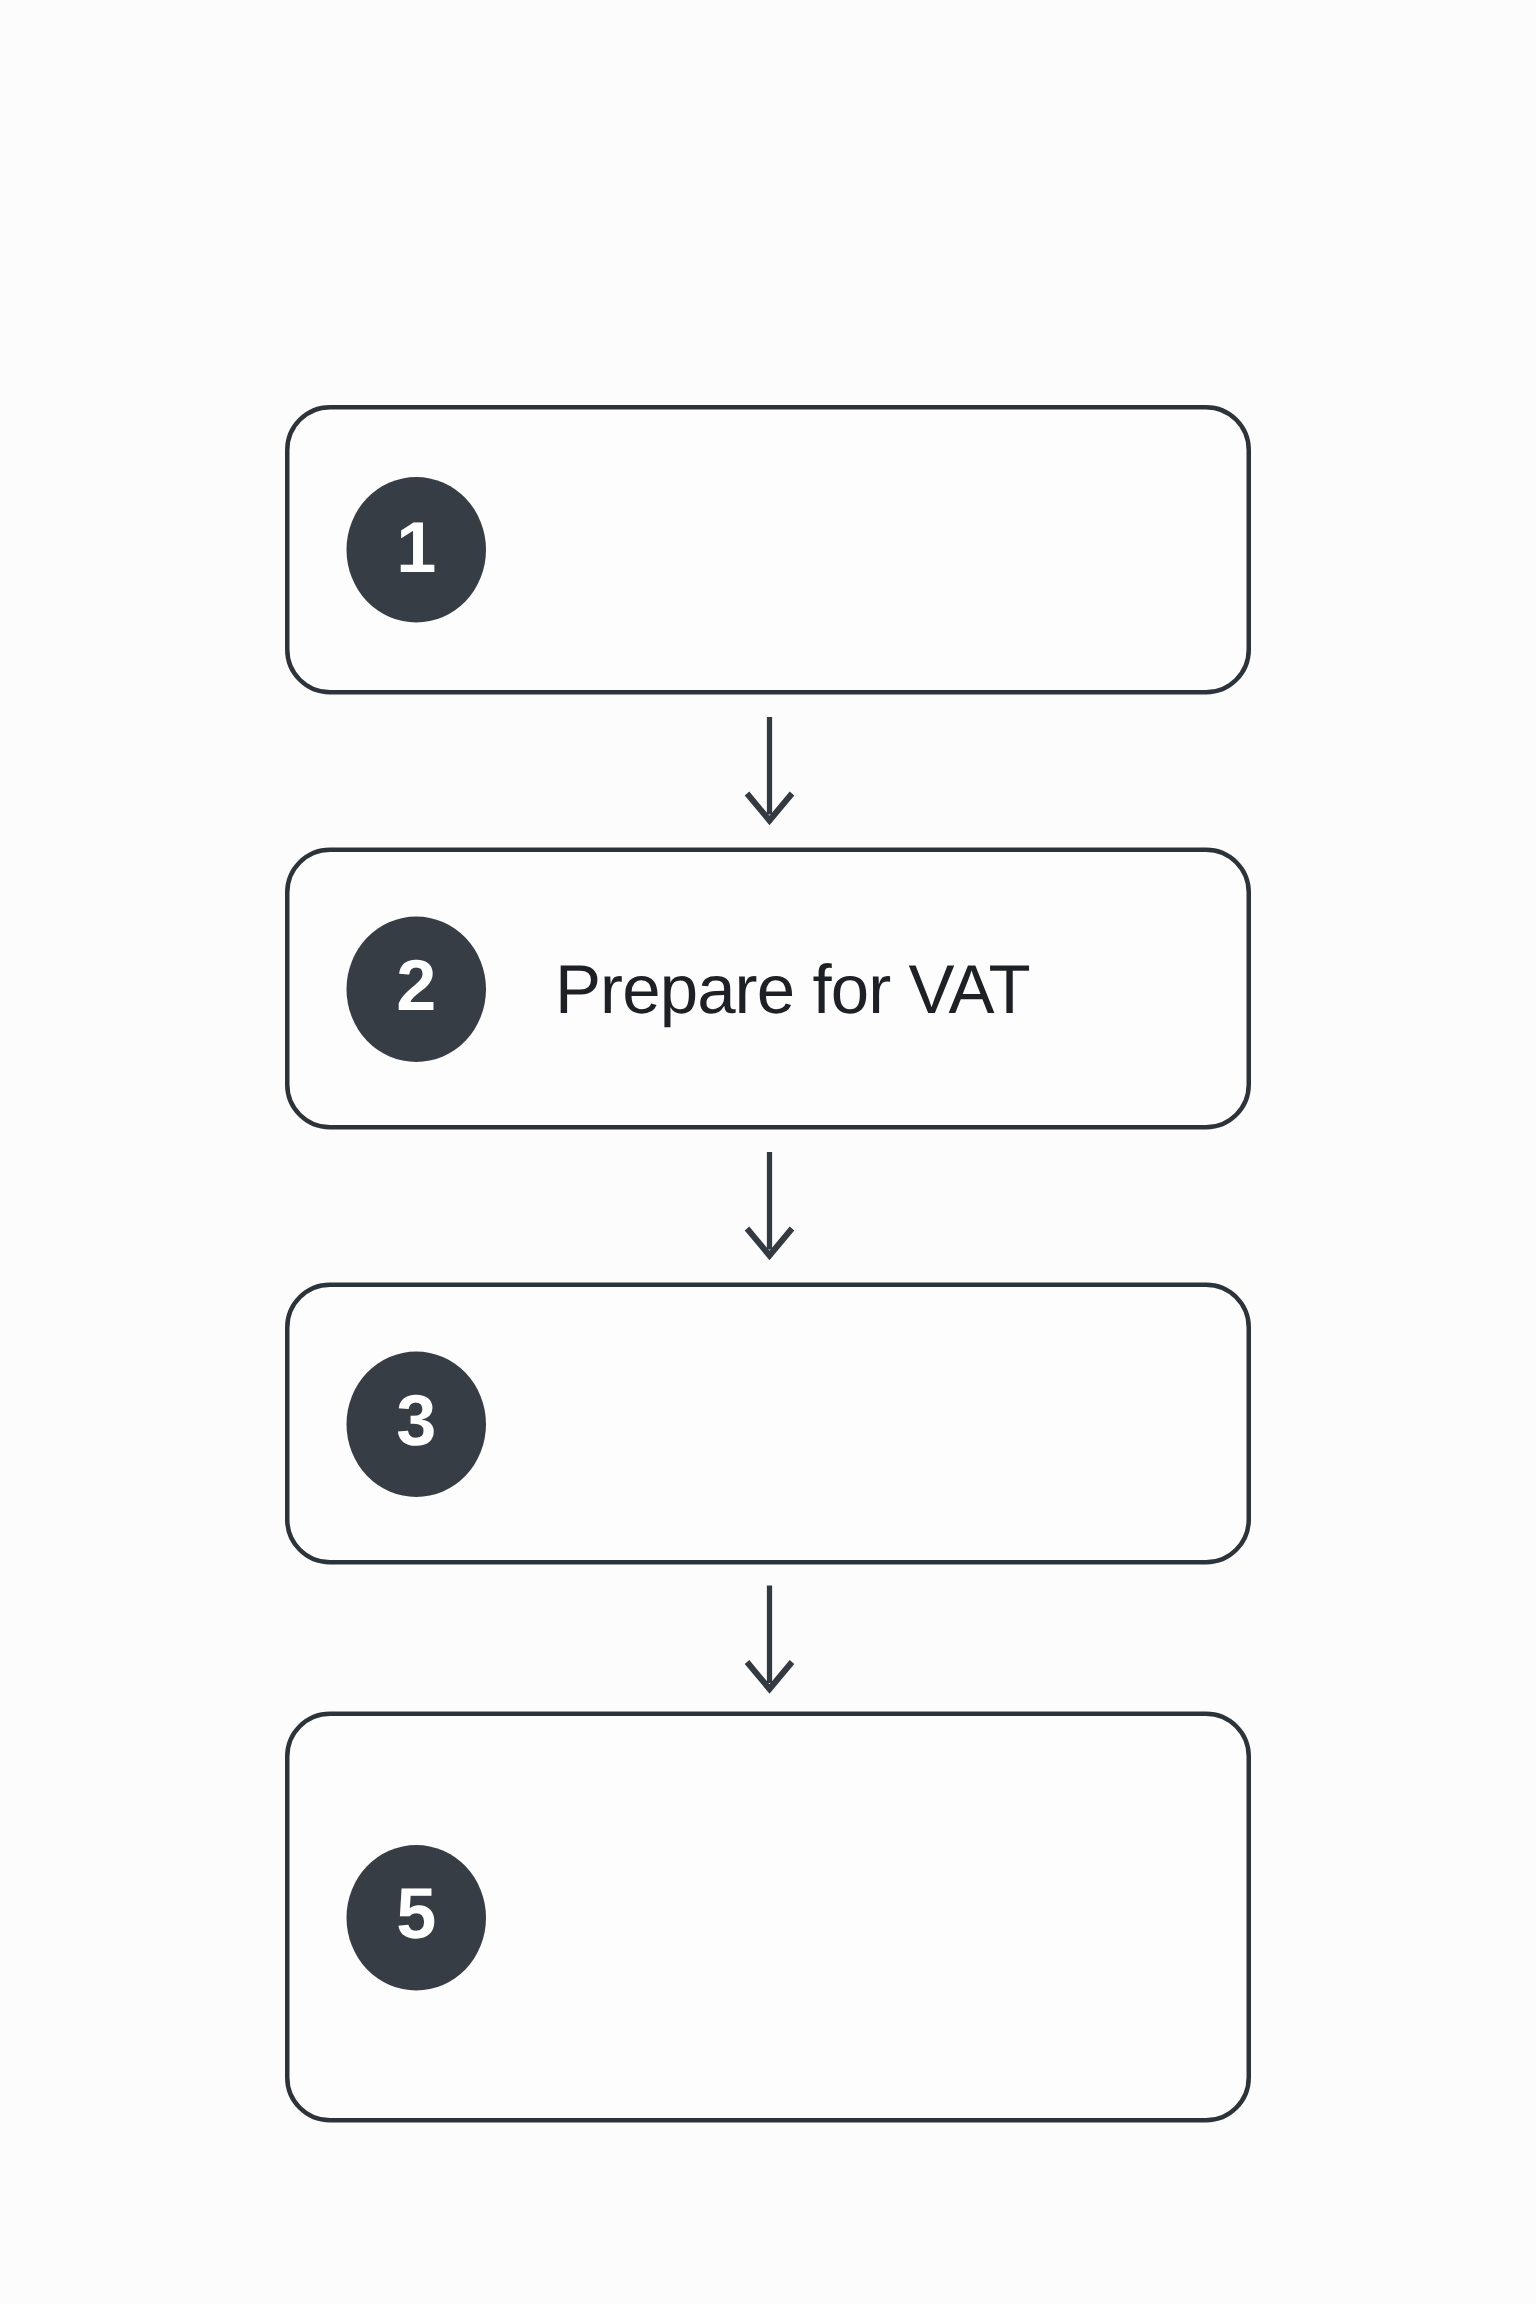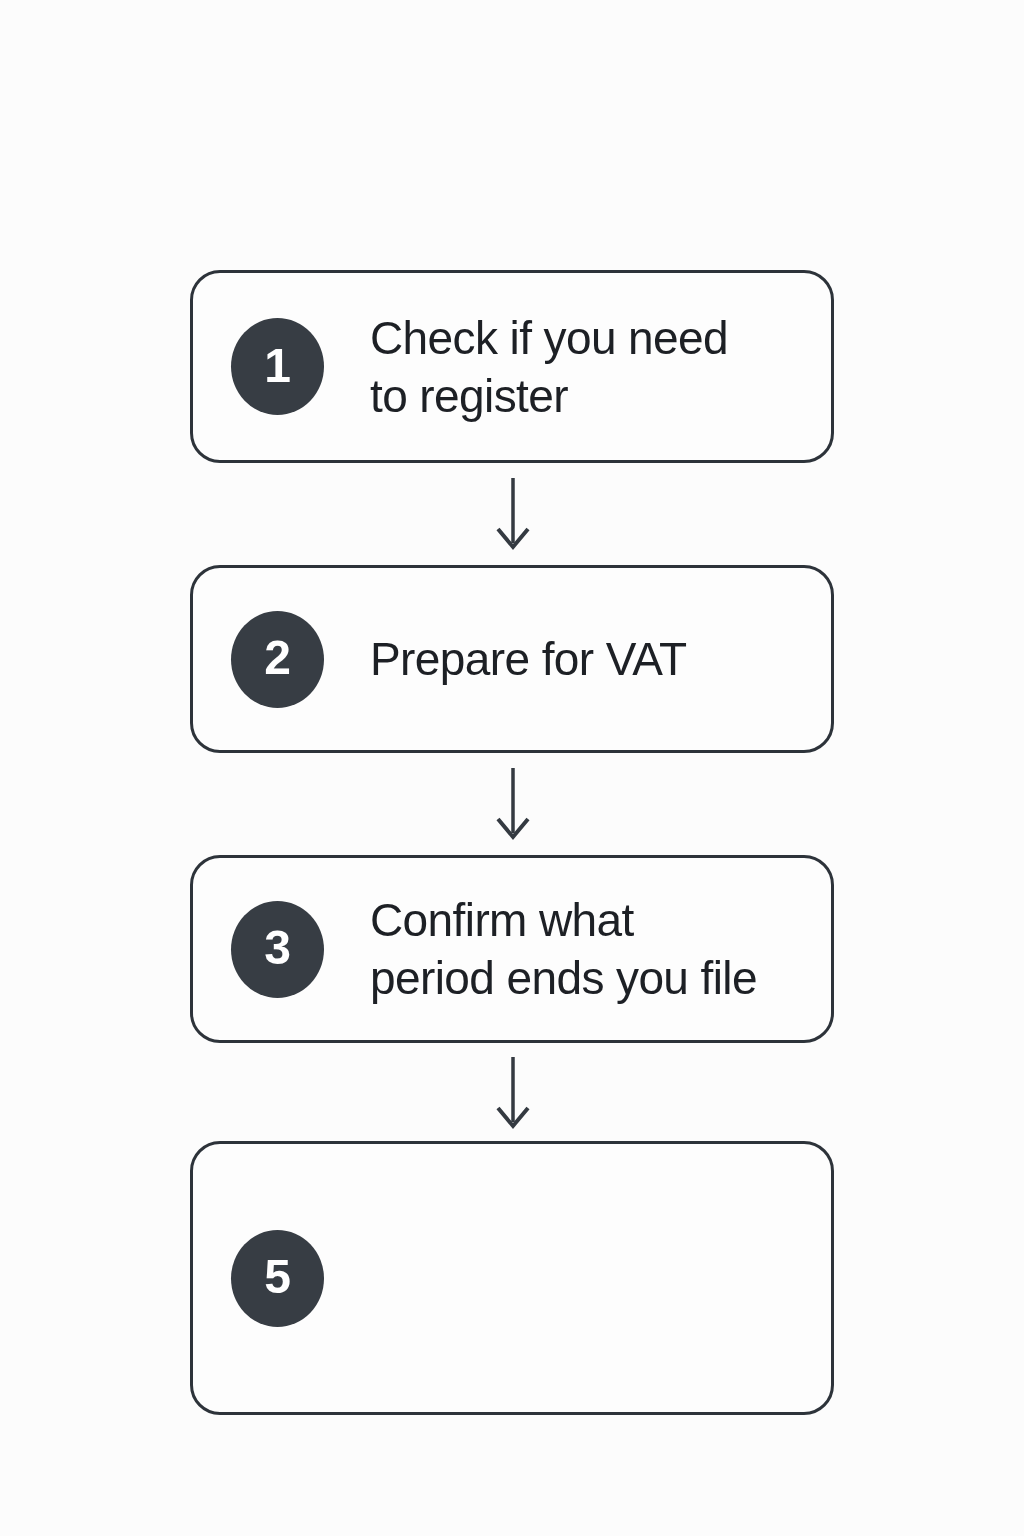--- a/index.html
+++ b/index.html
@@ -69,22 +69,20 @@
 </style>
 </head>
 <body>
 
 <div class="canvas">
 
   <section class="step step-0">
     <div class="badge">
       <span>1</span>
     </div>
-    <div class="label">Check if you need
-to register</div>
   </section>
 
   <div class="arrow arrow-0">
     <svg width="36" height="74" viewBox="0 0 36 74" fill="none" xmlns="http://www.w3.org/2000/svg">
       <line x1="18" y1="1" x2="18" y2="66" stroke="#343a41" stroke-width="3.5"></line>
       <polyline points="3,52 18,70 33,52" stroke="#343a41" stroke-width="4" fill="none" stroke-linecap="butt" stroke-linejoin="miter"></polyline>
     </svg>
   </div>
 
   <section class="step step-1">
@@ -98,22 +96,20 @@
     <svg width="36" height="74" viewBox="0 0 36 74" fill="none" xmlns="http://www.w3.org/2000/svg">
       <line x1="18" y1="1" x2="18" y2="66" stroke="#343a41" stroke-width="3.5"></line>
       <polyline points="3,52 18,70 33,52" stroke="#343a41" stroke-width="4" fill="none" stroke-linecap="butt" stroke-linejoin="miter"></polyline>
     </svg>
   </div>
 
   <section class="step step-2">
     <div class="badge">
       <span>3</span>
     </div>
-    <div class="label">Confirm what
-period ends you file</div>
   </section>
 
   <div class="arrow arrow-2">
     <svg width="36" height="74" viewBox="0 0 36 74" fill="none" xmlns="http://www.w3.org/2000/svg">
       <line x1="18" y1="1" x2="18" y2="66" stroke="#343a41" stroke-width="3.5"></line>
       <polyline points="3,52 18,70 33,52" stroke="#343a41" stroke-width="4" fill="none" stroke-linecap="butt" stroke-linejoin="miter"></polyline>
     </svg>
   </div>
 
   <section class="step step-3">

